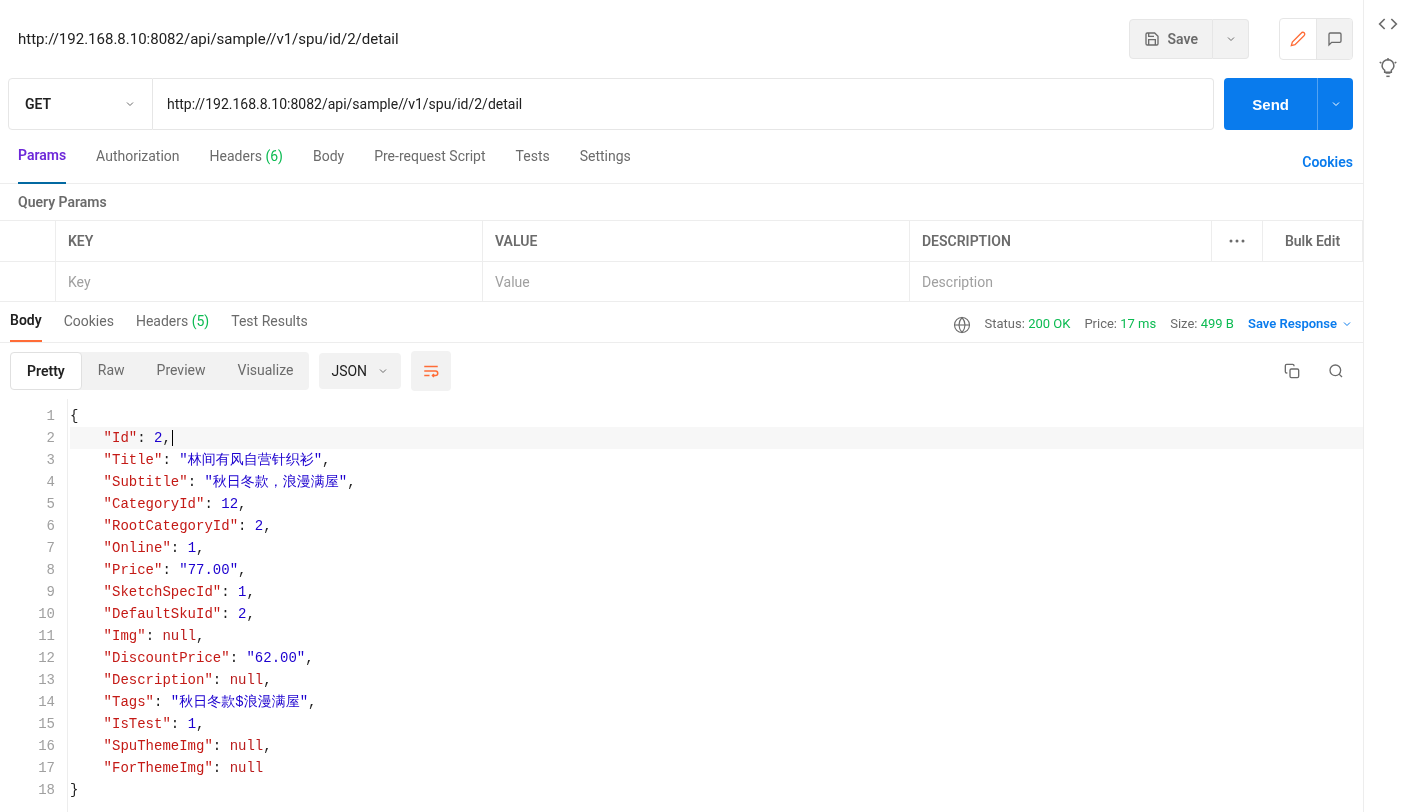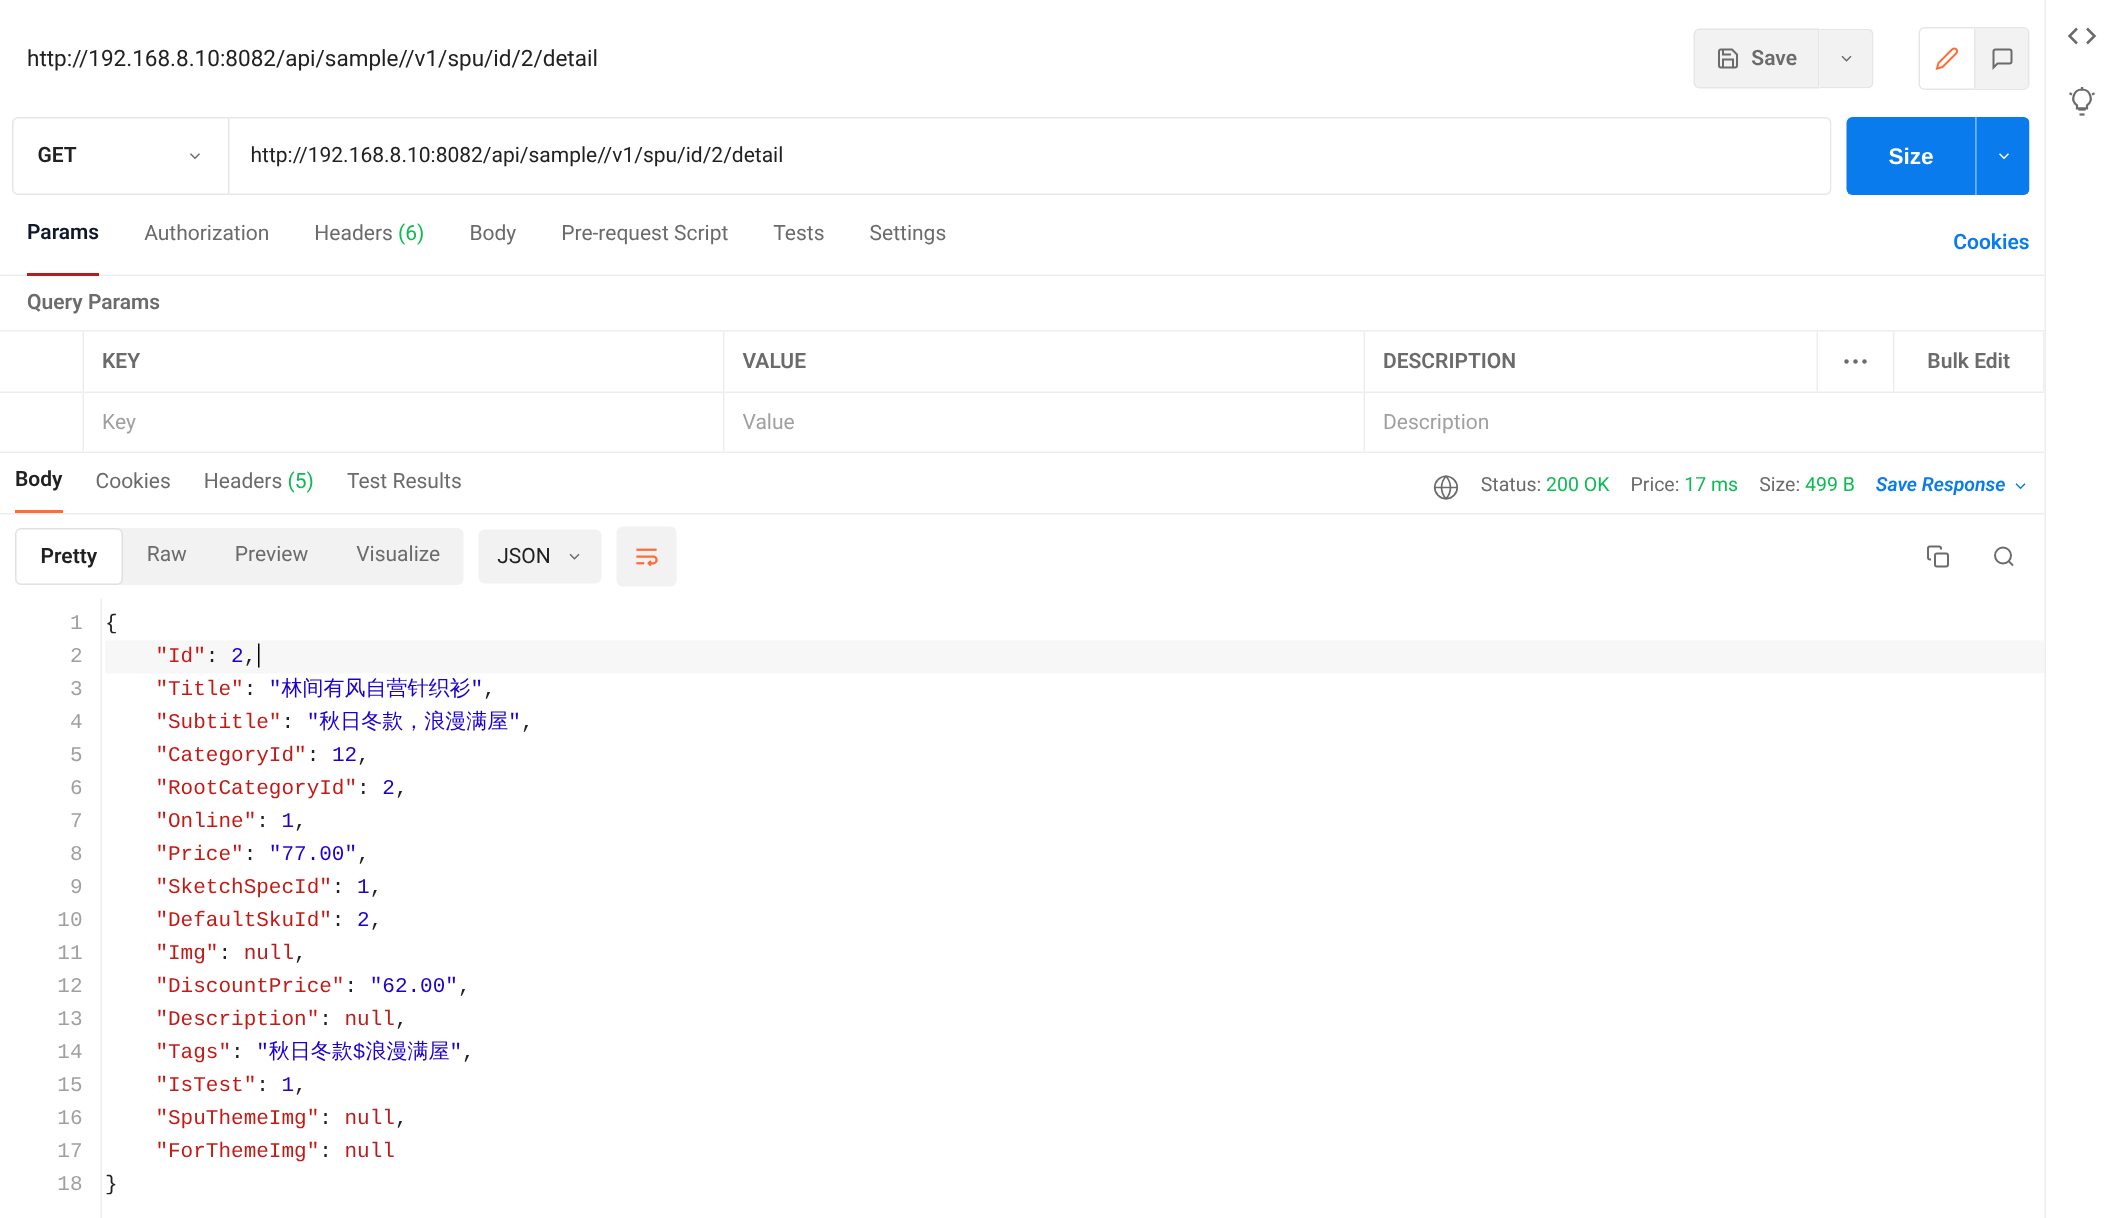--- a/index.html
+++ b/index.html
@@ -22,21 +22,21 @@
 
 .reqrow { display: flex; padding: 0 10px 0 8px; gap: 10px; margin-bottom: 10px; }
 .method { display: flex; border: 1px solid #e6e6e6; border-radius: 4px 0 0 4px; height: 52px; width: 145px; align-items: center; justify-content: space-between; padding: 0 16px; background: #fff; font-weight: 600; cursor: pointer; }
 .urlbox { flex: 1; border: 1px solid #e6e6e6; border-left: none; border-radius: 0 4px 4px 0; height: 52px; display: flex; align-items: center; padding: 0 14px; margin-left: -10px; color: #212121; }
 .send-group { display: flex; }
 .send-btn { background: #097bed; color: #fff; border: none; border-radius: 4px 0 0 4px; height: 52px; padding: 0 28px; font-weight: 600; font-size: 15px; cursor: pointer; }
 .send-drop { background: #097bed; border: none; border-left: 1px solid rgba(255,255,255,0.3); border-radius: 0 4px 4px 0; height: 52px; width: 36px; display: flex; align-items: center; justify-content: center; cursor: pointer; color: #fff; }
 
 .tabs { display: flex; align-items: center; padding: 0 10px 0 18px; border-bottom: 1px solid #ededed; height: 44px; }
 .tabs .tab { padding: 0 0 12px 0; margin-right: 30px; cursor: pointer; color: #6b6b6b; height: 44px; display: flex; align-items: center; }
-.tabs .tab.active { color: #0f172a; border-bottom: 2px solid #b91c1c; font-weight: 600; }
+.tabs .tab.active { color: #6d28d9; border-bottom: 2px solid #0369a1; font-weight: 600; }
 .tabs .count { color: #0cbb52; }
 .tabs .spacer { flex: 1; }
 .tabs .cookies { color: #097bed; cursor: pointer; font-weight: 600; }
 
 .subhead { padding: 10px 18px; color: #6b6b6b; font-weight: 600; }
 
 .ptable { border-top: 1px solid #ededed; border-bottom: 1px solid #ededed; }
 .ptable .row { display: flex; height: 40px; align-items: flex-start; }
 .ptable .row.head { color: #6b6b6b; font-weight: 600; }
 .ptable .cell { border-right: 1px solid #ededed; height: 100%; display: flex; align-items: center; padding: 0 12px; }
@@ -48,21 +48,21 @@
 .ptable .cell.bulk { width: 100px; justify-content: center; cursor: pointer; font-weight: 600; }
 .ptable .row.body { border-top: 1px solid #ededed; color: #a0a0a0; }
 
 .resp-tabs { display: flex; align-items: center; padding: 6px 10px 0 10px; height: 40px; }
 .resp-tabs .rtab { padding: 0 0 8px 0; margin-right: 22px; cursor: pointer; color: #6b6b6b; height: 34px; display: flex; align-items: center; }
 .resp-tabs .rtab.active { color: #212121; border-bottom: 2px solid #ff6c37; font-weight: 600; }
 .resp-tabs .rcount { color: #0cbb52; }
 .resp-tabs .rspacer { flex: 1; }
 .resp-meta { display: flex; align-items: flex-start; gap: 14px; color: #6b6b6b; font-size: 13px; }
 .resp-meta .green { color: #0cbb52; }
-.resp-meta .save-resp { color: #097bed; font-weight: 600; cursor: pointer; display: flex; align-items: center; gap: 4px; font-style: italic; }
+.resp-meta .save-resp { color: #097bed; font-weight: 600; cursor: pointer; display: flex; align-items: center; gap: 4px; }
 .globe { width: 18px; height: 18px; color: #6b6b6b; }
 
 .viewbar { display: flex; align-items: center; padding: 8px 10px; gap: 10px; border-top: 1px solid #ededed; }
 .vseg { display: flex; background: #f2f2f2; border-radius: 4px; overflow: hidden; }
 .vseg .v { padding: 10px 16px; cursor: pointer; color: #6b6b6b; }
 .vseg .v.active { background: #fff; border: 1px solid #e0e0e0; border-radius: 4px; color: #212121; font-weight: 600; }
 .fmt { display: flex; align-items: center; background: #f2f2f2; border-radius: 4px; padding: 10px 12px; gap: 10px; cursor: pointer; color: #212121; }
 .wrap-btn { background: #f2f2f2; border-radius: 4px; width: 40px; height: 40px; display: flex; align-items: center; justify-content: center; cursor: pointer; color: #ff6c37; }
 .vspacer { flex: 1; }
 .copy-btn, .search-btn { width: 34px; height: 34px; display: flex; align-items: center; justify-content: center; cursor: pointer; color: #6b6b6b; }
@@ -124,21 +124,21 @@
       <div class="method">
         <span>GET</span>
         <svg width="12" height="12" viewBox="0 0 24 24" fill="none" stroke="#6b6b6b" stroke-width="2">
             <polyline points="6 9 12 15 18 9"></polyline>
           </svg>
       </div>
       <div class="urlbox">
         <span>http://192.168.8.10:8082/api/sample//v1/spu/id/2/detail</span>
       </div>
       <div class="send-group">
-        <button class="send-btn">Size</button>
+        <button class="send-btn">Send</button>
         <div class="send-drop">
           <svg width="12" height="12" viewBox="0 0 24 24" fill="none" stroke="currentColor" stroke-width="2">
               <polyline points="6 9 12 15 18 9"></polyline>
             </svg>
         </div>
       </div>
     </div>
 
     <div class="tabs">
       <div class="tab active">Params</div>

